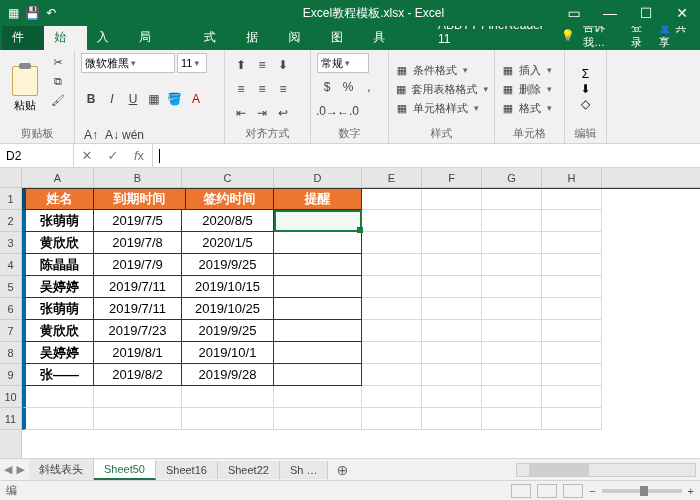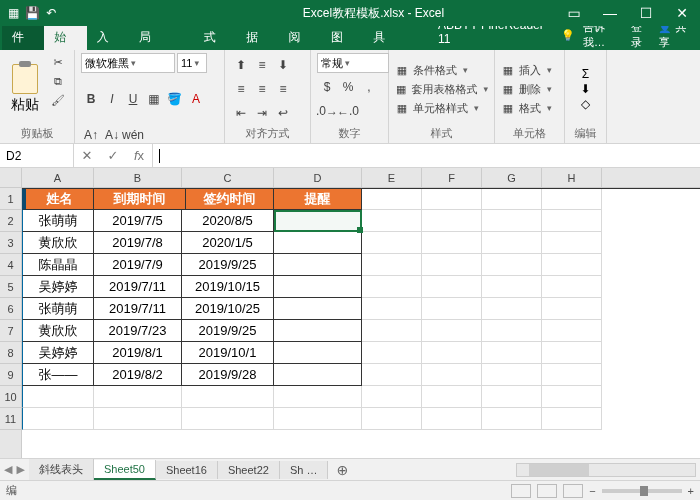--- a/index.html
+++ b/index.html
@@ -54,21 +54,21 @@
 .rowhdr { height: 22px; border-bottom: 1px solid #ccc; font-size: 11px; color: #444; display: flex; align-items: center; justify-content: center; }
 .rowhdr.first { height: 20px; }
 .cols { flex: 1; overflow: hidden; }
 .colhdrs { height: 20px; display: flex; background: #e6e6e6; border-bottom: 1px solid #ccc; }
 .colhdr { border-right: 1px solid #ccc; font-size: 11px; color: #444; display: flex; align-items: center; justify-content: center; }
 .cells { position: relative; }
 .row { display: flex; height: 22px; }
 .cell { border-right: 1px solid #d9d9d9; border-bottom: 1px solid #d9d9d9; font-size: 13px; display: flex; align-items: center; justify-content: center; padding: 0 4px; overflow: hidden; white-space: nowrap; }
 .cell.header-cell { background: #ec7530; color: #fff; font-weight: bold; border-right: 1px solid #333; border-bottom: 1px solid #333; }
 .cell.data { border-right: 1px solid #333; border-bottom: 1px solid #333; border-left: 0; }
-.row.data-row .cell:first-child { border-left: 1px solid #0369a1; }
+.row.data-row .cell:first-child { border-left: 4px solid #0369a1; font-weight: bold; }
 .row.header-row .cell:first-child { border-left: 4px solid #0c4a6e; }
 .row.header-row { border-top: 1px solid #333; }
 .selection { position: absolute; border: 2px solid #1a7b42; background: rgba(26,123,66,0.05); pointer-events: none; }
 .selection::after { content: ""; position: absolute; right: -3px; bottom: -3px; width: 6px; height: 6px; background: #1a7b42; }
 
 
 .sheet-tabs { height: 22px; background: #f1f1f1; border-top: 1px solid #d4d4d4; display: flex; align-items: center; font-size: 11px; }
 .nav-arrows { display: flex; padding: 0 4px; gap: 4px; color: #888; }
 .stab { padding: 3px 10px; border-right: 1px solid #ccc; background: #e8e8e8; color: #444; }
 .stab.active { background: #fff; border-bottom: 2px solid #217346; color: #217346; }
@@ -120,21 +120,21 @@
     <span>登录</span>
     <span>👤 <span>共享</span></span>
   </div>
 </div>
 
 <div class="ribbon">
   <div class="group">
     <div class="group-content">
       <div class="clipboard-big">
         <div class="clipboard-icon"></div>
-        <div style="font-size:14px">粘贴</div>
+        <div style="font-size:11px">粘贴</div>
       </div>
       <div class="mini-stack">
         <div class="small-btn">✂</div>
         <div class="small-btn">⧉</div>
         <div class="small-btn">🖌</div>
       </div>
     </div>
     <div class="group-label">剪贴板</div>
   </div>
 
@@ -177,21 +177,21 @@
           <div class="b">⇤</div>
           <div class="b">⇥</div>
           <div class="b">↩</div>
         </div>
     </div>
     <div class="group-label">对齐方式</div>
   </div>
 
   <div class="group" style="width:78px">
     <div style="display:flex;flex-direction:column;gap:2px;flex:1">
-      <div class="font-combo dropdown-arrow" style="width:72px">常规</div>
+      <div class="font-combo dropdown-arrow" style="width:52px">常规</div>
       <div class="btnrow">
           <div class="b">$</div>
           <div class="b">%</div>
           <div class="b">,</div>
         </div>
       <div class="btnrow">
           <div class="b">.0→</div>
           <div class="b">←.0</div>
         </div>
     </div>

